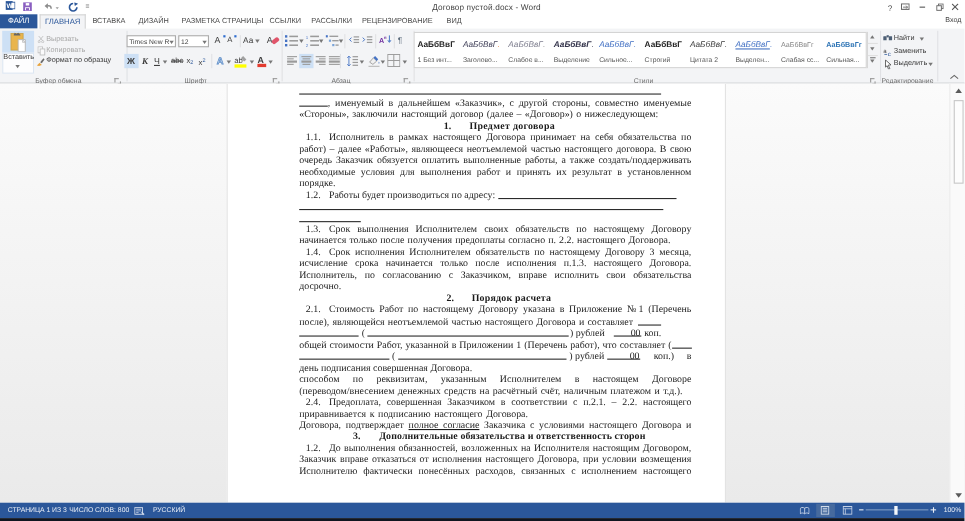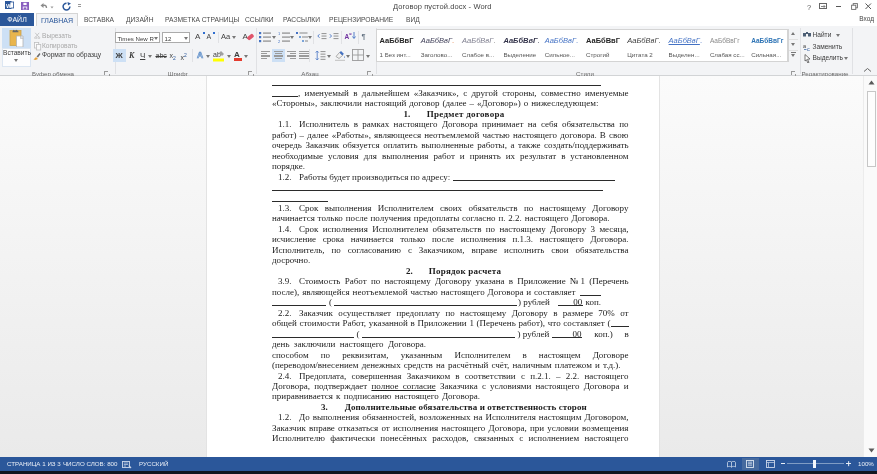--- a/index.html
+++ b/index.html
@@ -343,52 +343,51 @@
         <div class="ln j"><span class="num">1.3.</span>Срок выполнения Исполнителем своих обязательств по настоящему Договору</div>
         <div class="ln j" style="width:337.5px">начинается только после получения предоплаты согласно п. 2.2. настоящего Договора.</div>
         <div class="ln j"><span class="num">1.4.</span>Срок исполнения Исполнителем обязательств по настоящему Договору 3 месяца,</div>
         <div class="ln j">исчисление срока начинается только после исполнения п.1.3. настоящего Договора.</div>
         <div class="ln j">Исполнитель, по согласованию с Заказчиком, вправе исполнить свои обязательства</div>
         <div class="ln">досрочно.</div>
         <div class="ln hd">
           <span class="at" style="left:134px">2.</span>
           <span class="at" style="left:156.8px;letter-spacing:0.2px">Порядок расчета</span>
         </div>
-        <div class="ln j"><span class="num">3.9.</span>Стоимость Работ по настоящему Договору указана в Приложение №1 (Перечень</div>
+        <div class="ln j"><span class="num">2.1.</span>Стоимость Работ по настоящему Договору указана в Приложение №1 (Перечень</div>
         <div class="ln">
           <span class="au" style="left:307.5px;width:21px"></span>
           <div class="j" style="width:303.5px">после), являющейся неотъемлемой частью настоящего Договора и составляет</div>
         </div>
         <div class="ln">
           <span class="au" style="left:0;width:54px"></span>
           <span class="at" style="left:56.9px">(</span>
           <span class="au" style="left:62.4px;width:182.5px"></span>
           <span class="at" style="left:246.1px">) рублей</span>
           <span class="au" style="left:286px;width:25px"></span>
           <span class="at" style="left:301.3px">00</span>
           <span class="at" style="left:313.6px">коп.</span>
         </div>
-        <div class="ln j"><span class="num">2.2.</span>Заказчик осуществляет предоплату по настоящему Договору в размере 70% от</div>
         <div class="ln j">общей стоимости Работ, указанной в Приложении 1 (Перечень работ), что составляет (<span class="u" style="width:18px"></span></div>
         <div class="ln">
           <span class="au" style="left:0;width:81.5px"></span>
           <span class="at" style="left:84.4px">(</span>
           <span class="au" style="left:90.3px;width:152.6px"></span>
           <span class="at" style="left:245.6px">) рублей</span>
           <span class="au" style="left:280px;width:30px"></span>
           <span class="at" style="left:300.4px">00</span>
           <span class="at" style="left:322.3px">коп.)</span>
           <span class="at" style="left:352.4px">в</span>
         </div>
-        <div class="ln j" style="width:154px">день заключили настоящего Договора.</div>
+        <div class="ln j" style="width:154px">день подписания совершенная Договора.</div>
         <div class="ln j">способом по реквизитам, указанным Исполнителем в настоящем Договоре</div>
         <div class="ln j" style="width:348.5px">(переводом/внесением денежных средств на расчётный счёт, наличным платежом и т.д.).</div>
         <div class="ln j"><span class="num">2.4.</span>Предоплата, совершенная Заказчиком в соответствии с п.2.1. – 2.2. настоящего</div>
+        <div class="ln j" style="width:208px">приравнивается к подписанию настоящего Договора.</div>
         <div class="ln j">Договора, подтверждает <span style="text-decoration:underline">полное согласие</span> Заказчика с условиями настоящего Договора и</div>
-        <div class="ln j" style="width:208px">приравнивается к подписанию настоящего Договора.</div>
         <div class="ln hd">
           <span class="at" style="left:49px">3.</span>
           <span class="at" style="left:72.7px;letter-spacing:0.1px">Дополнительные обязательства и ответственность сторон</span>
         </div>
         <div class="ln j"><span class="num">1.2.</span>До выполнения обязанностей, возложенных на Исполнителя настоящим Договором,</div>
         <div class="ln j">Заказчик вправе отказаться от исполнения настоящего Договора, при условии возмещения</div>
         <div class="ln j">Исполнителю фактически понесённых расходов, связанных с исполнением настоящего</div>
       </div>
     </div>
 <div id="scroll">

